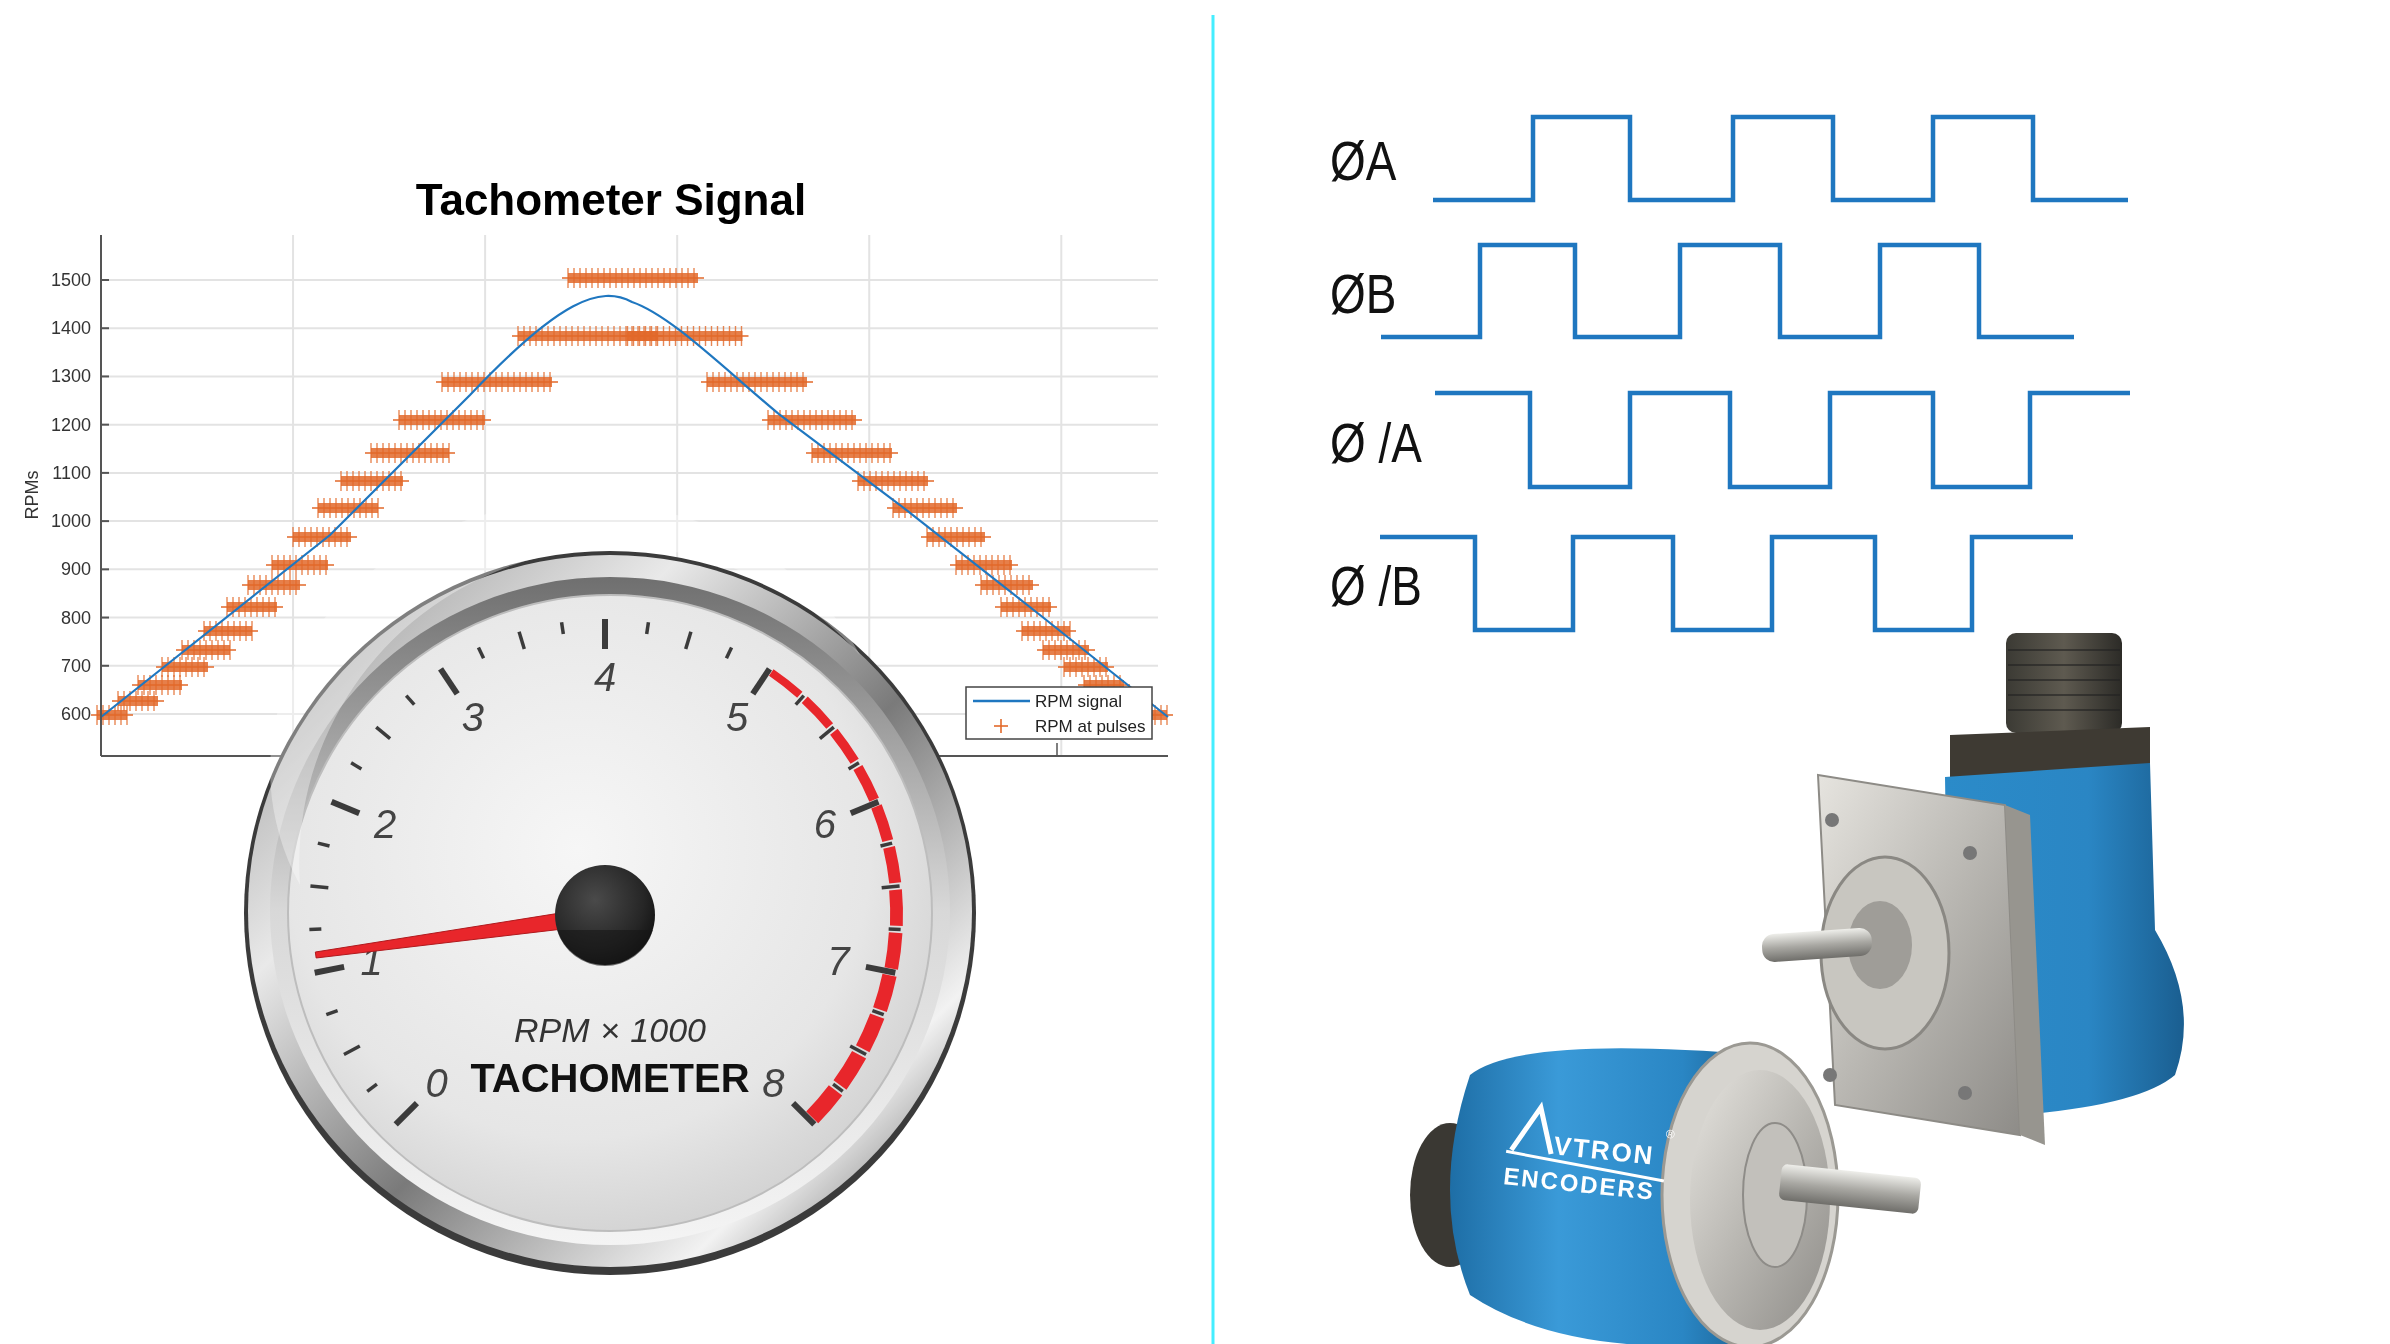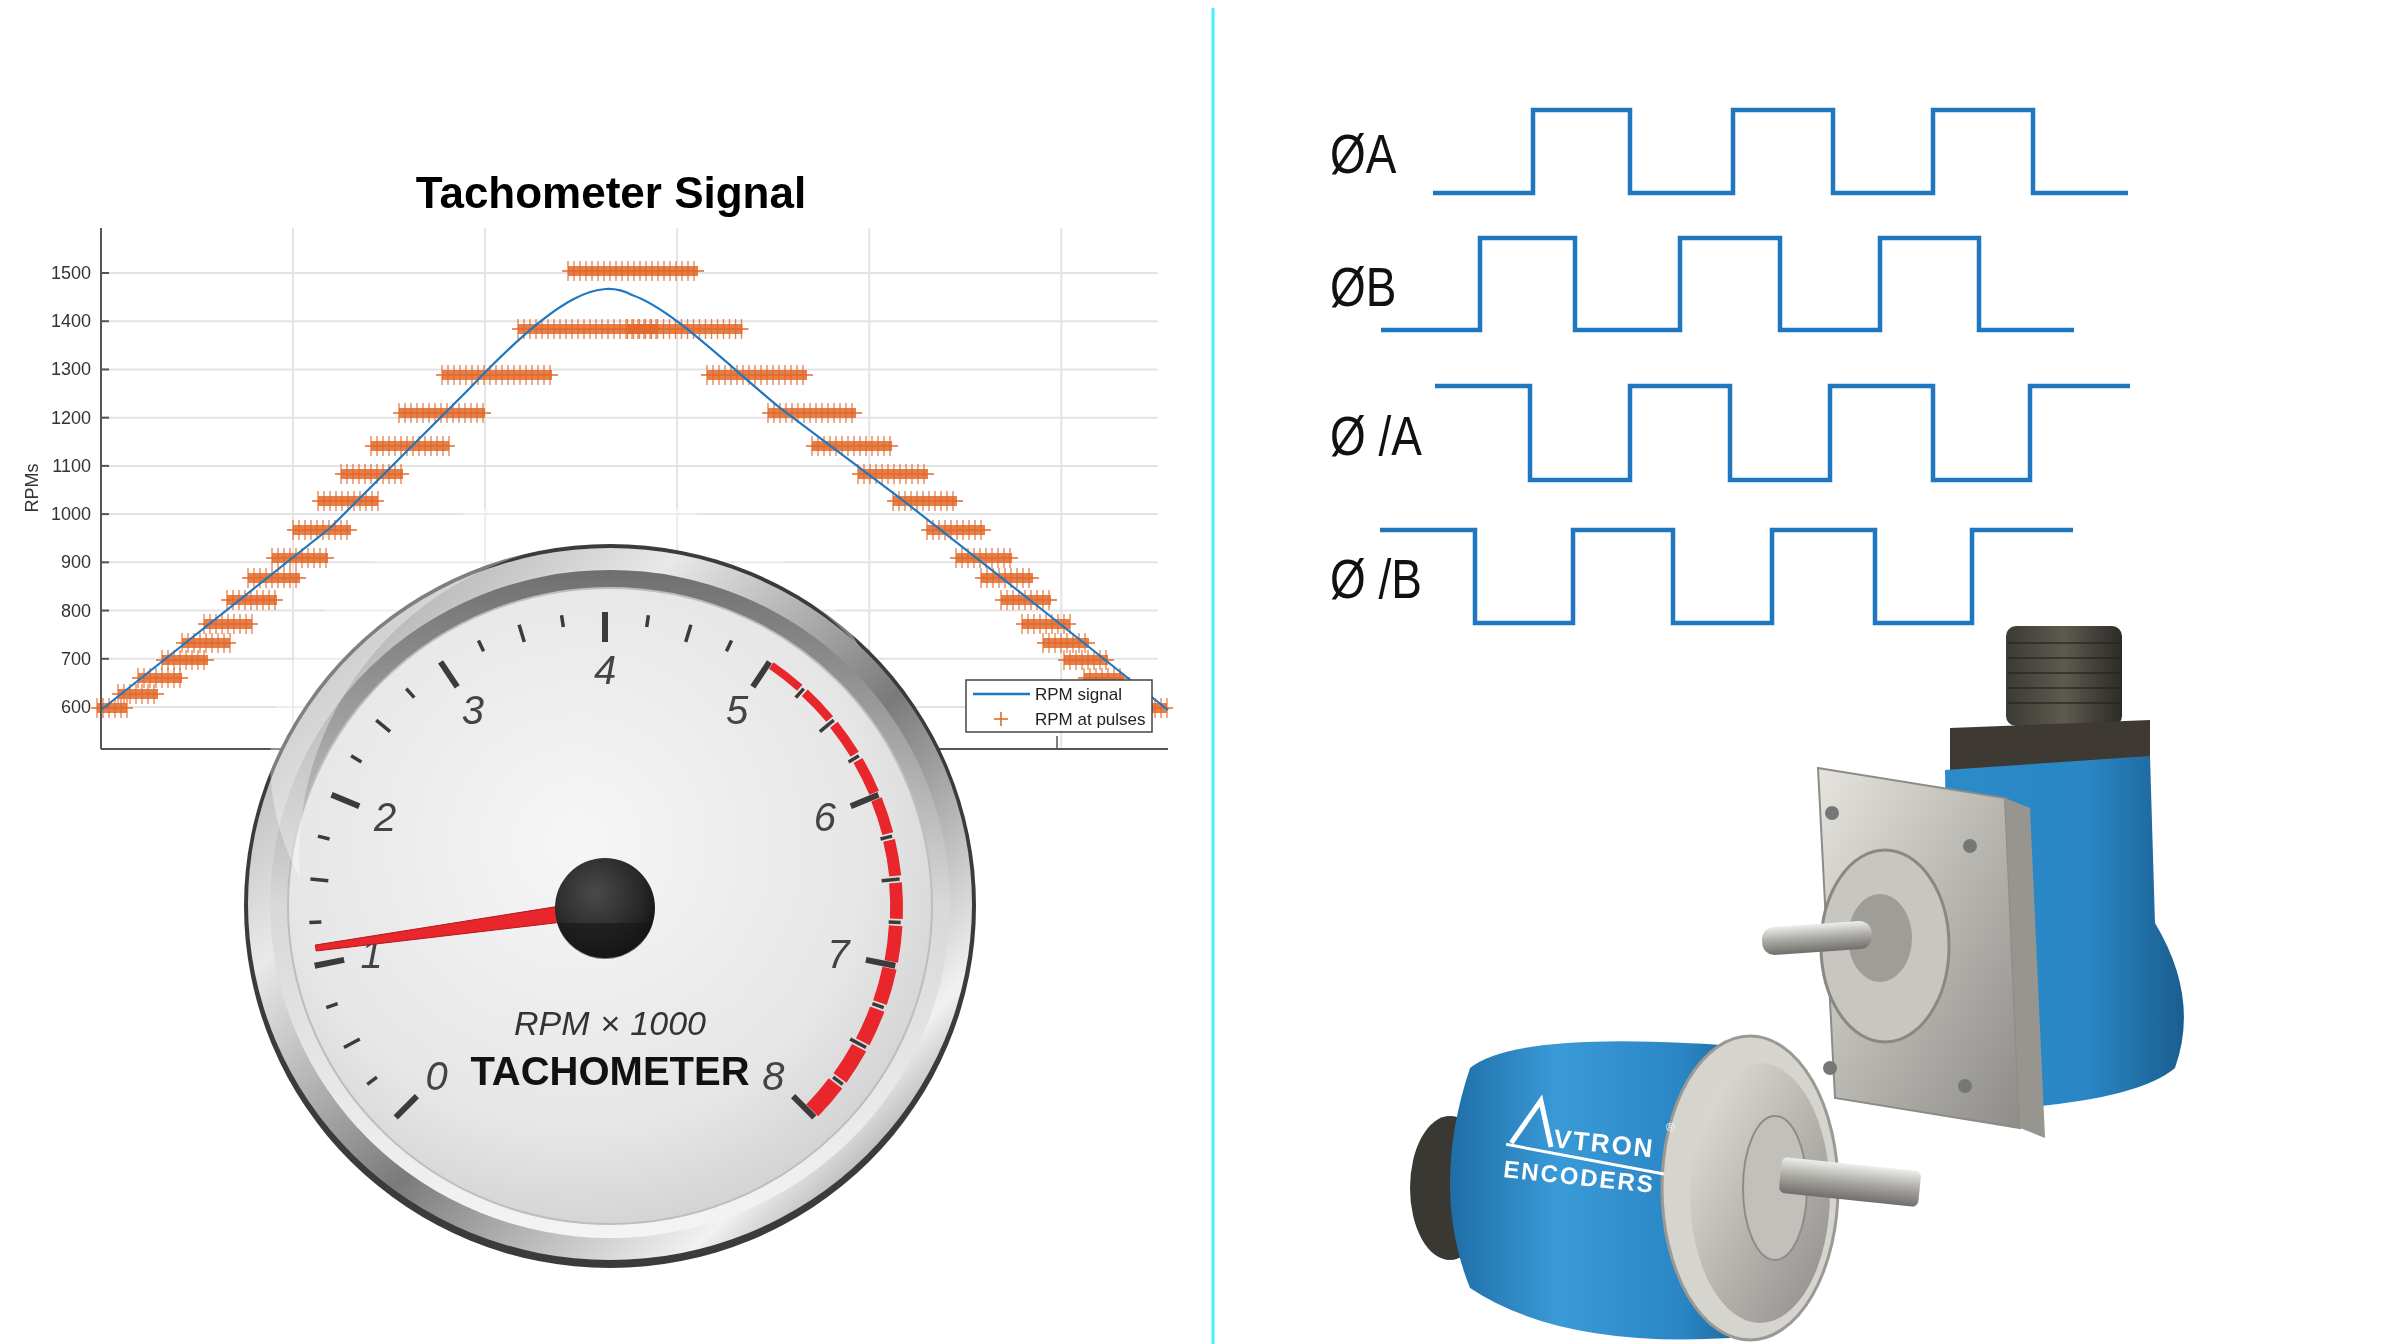--- a/index.html
+++ b/index.html
@@ -1,18 +1,18 @@
 <!DOCTYPE html>
 <html><head>
 <meta charset="utf-8">
 <style>
   html, body { margin: 0; padding: 0; background: #ffffff; }
   body { width: 2390px; height: 1344px; position: relative; overflow: hidden;
          font-family: "Liberation Sans", sans-serif; }
-  .stage { position: absolute; left: 0; top: 8px; width: 2390px; height: 1032px; }
+  .stage { position: absolute; left: 0; top: 15px; width: 2390px; height: 1032px; }
   svg text { font-family: "Liberation Sans", sans-serif; }
   .chart-title { font-weight: bold; font-size: 44px; fill: #000; }
   .tick-label { font-size: 18px; fill: #333; }
   .axis-label { font-size: 18px; fill: #333; }
   .legend-text { font-size: 17px; fill: #222; }
   .wave-label { font-size: 56px; fill: #111; }
   .gauge-num { font-size: 40px; fill: #444; font-style: italic; }
   .gauge-unit { font-size: 34px; fill: #333; font-style: italic; }
   .gauge-title { font-size: 40px; font-weight: bold; fill: #111; }
   .logo-main { font-size: 26px; fill: #fff; font-weight: bold; letter-spacing: 2px; }

